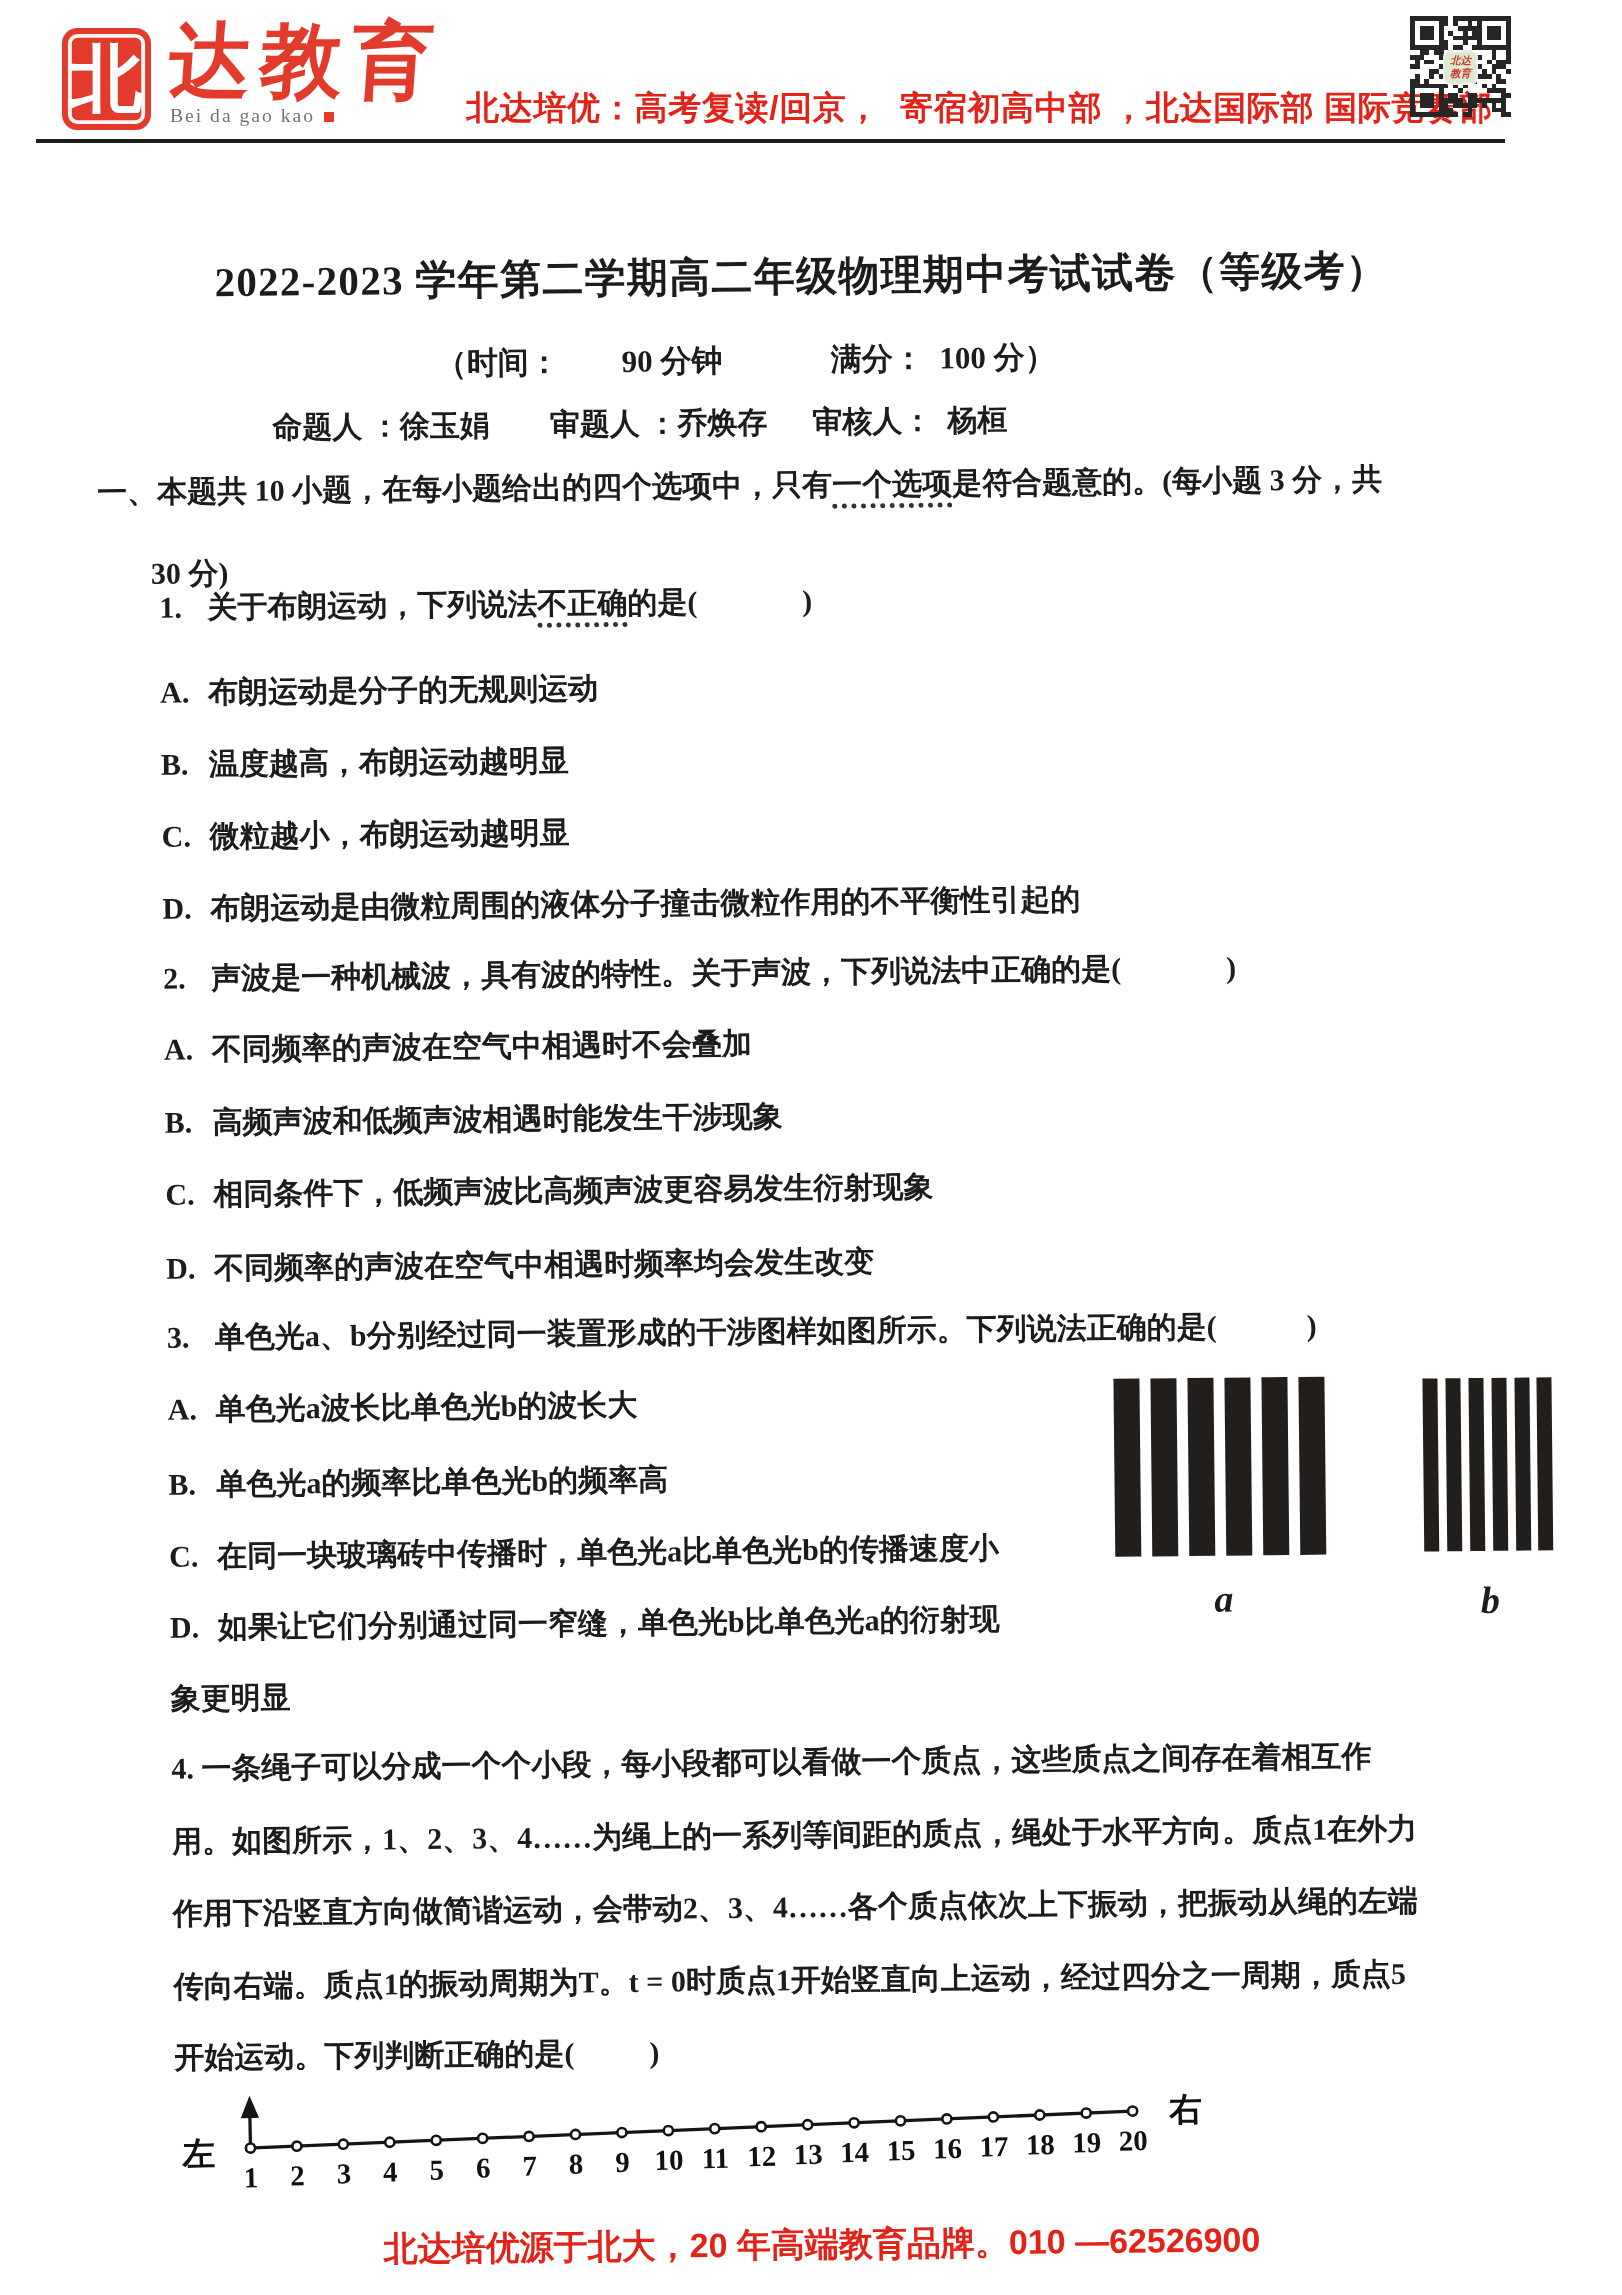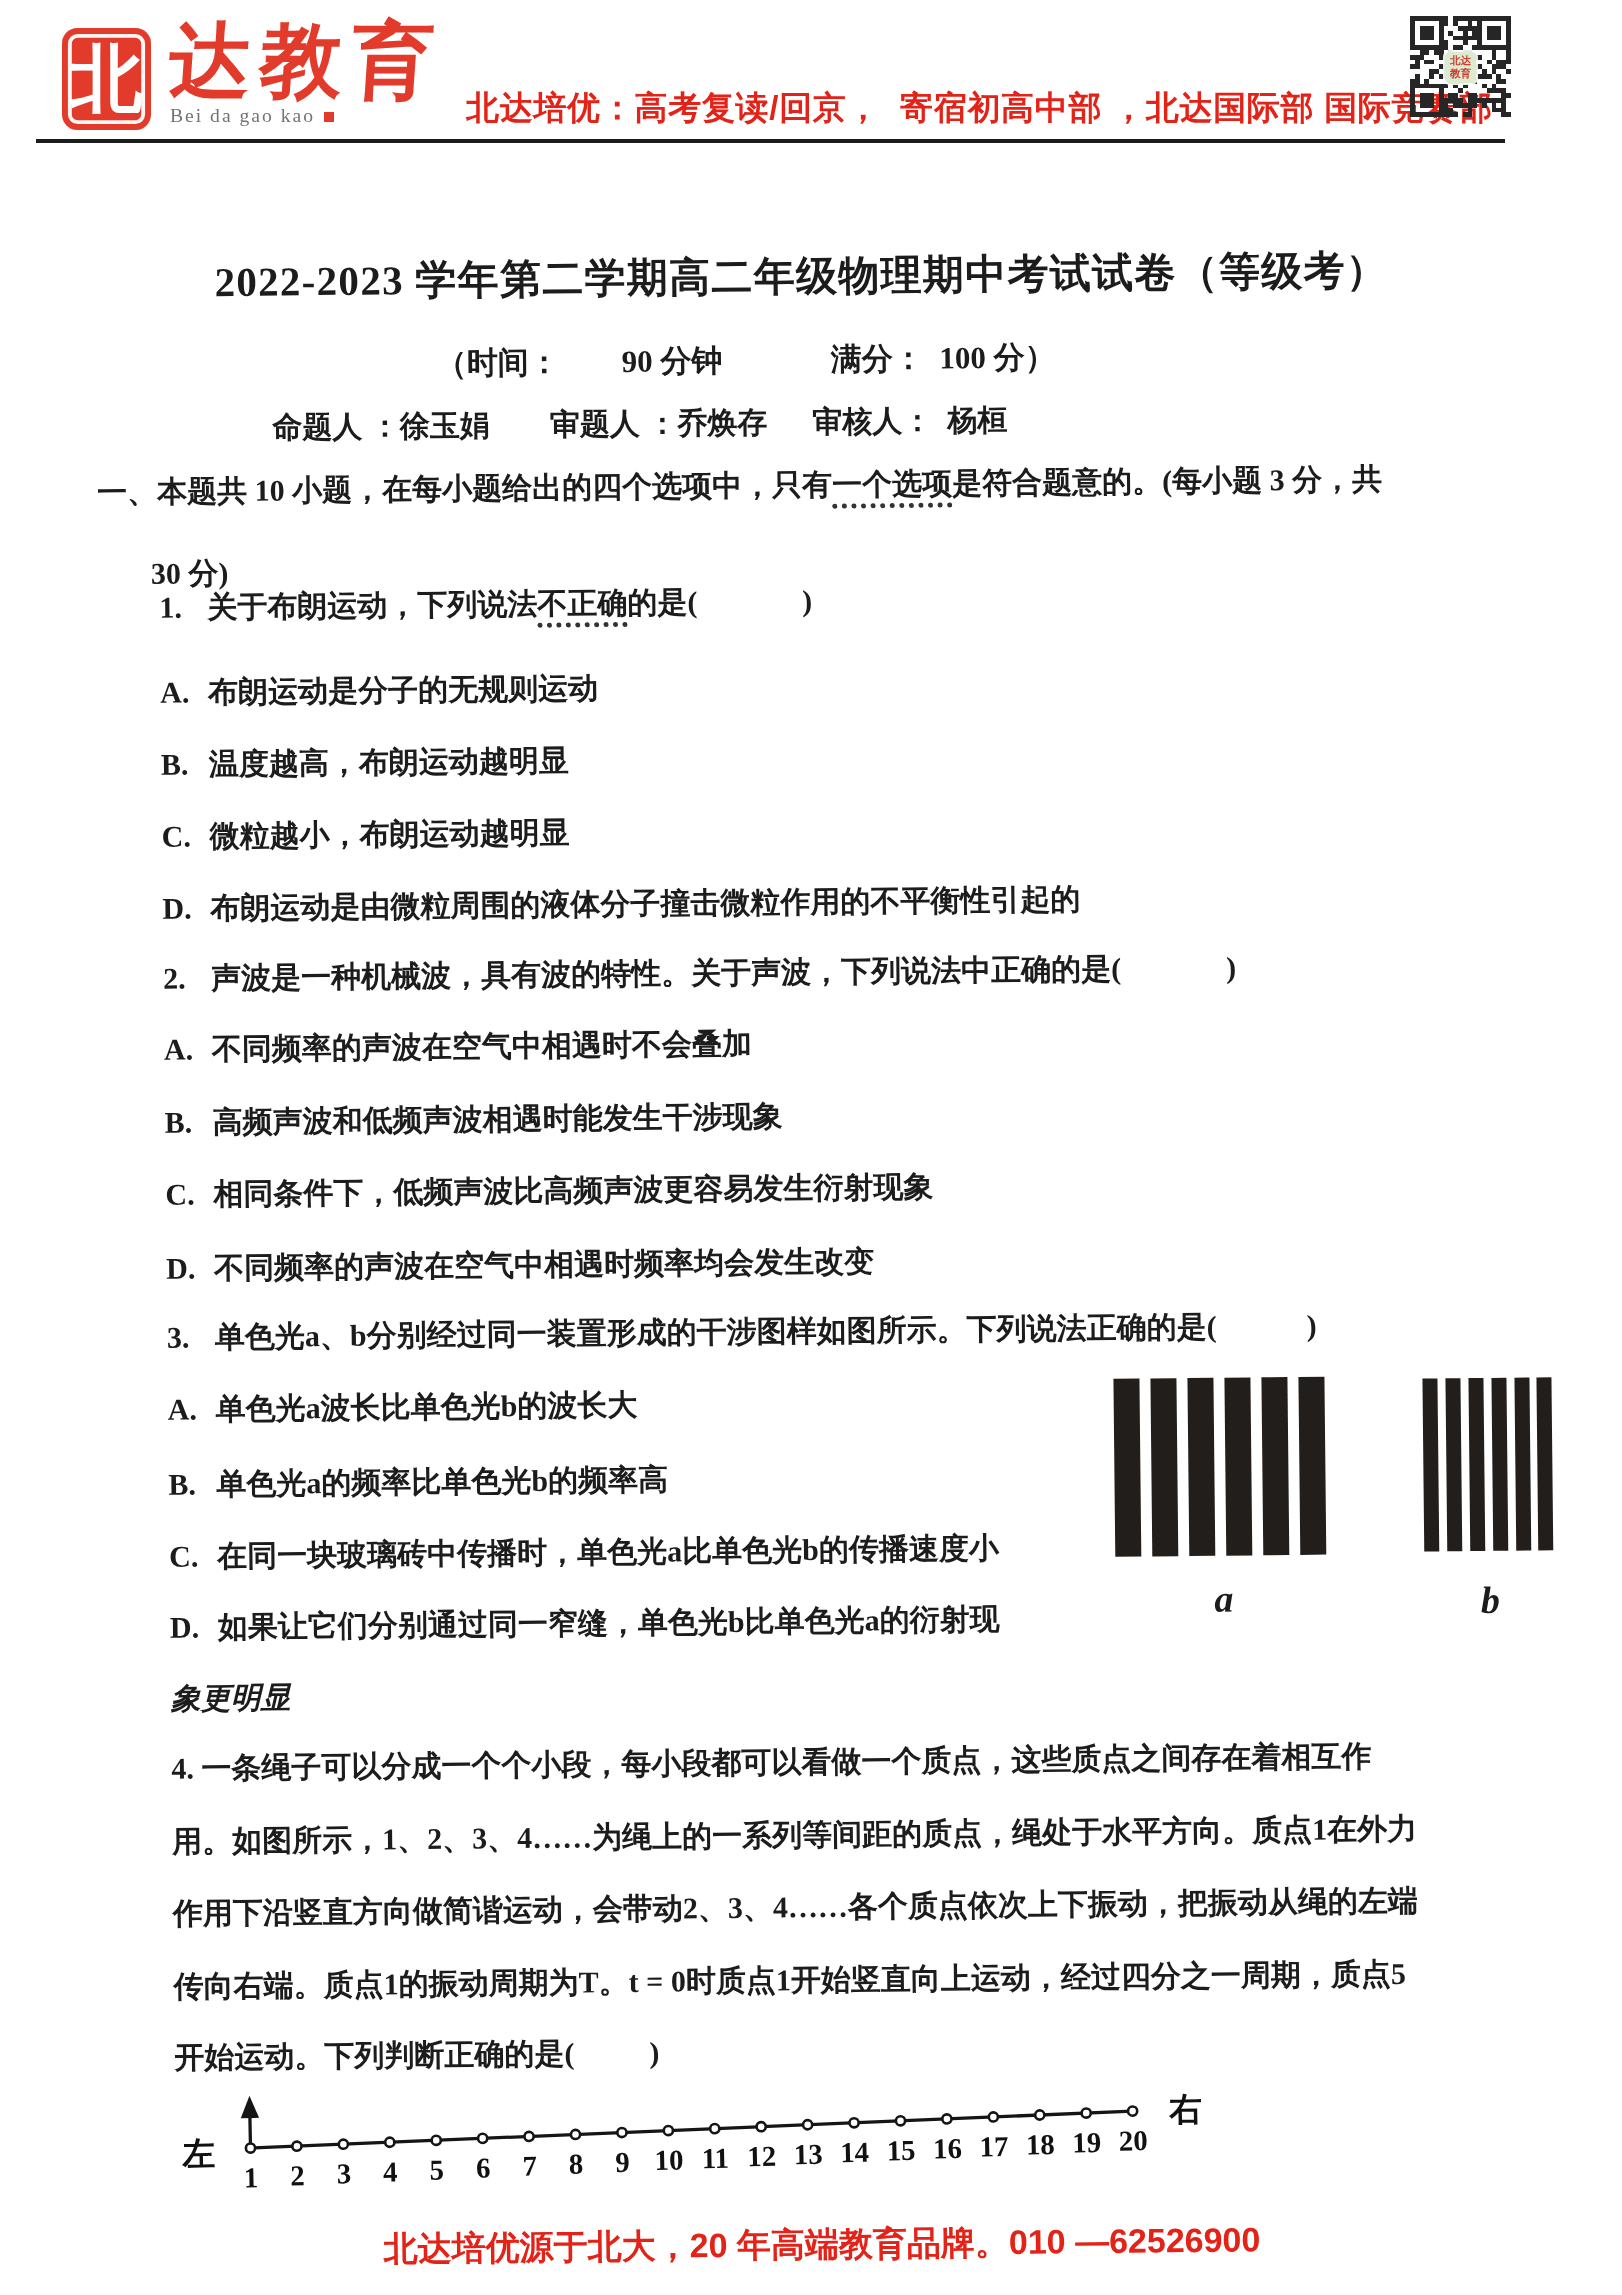--- a/index.html
+++ b/index.html
@@ -17,21 +17,21 @@
   .brand-sub .sq{display:inline-block;width:9.8px;height:9.8px;background:#e23b2b;margin-left:9.2px;}
   .tagline{position:absolute;left:466px;top:86px;font-size:33px;font-weight:700;color:#e32218;
            font-family:"Liberation Sans","DejaVu Sans",sans-serif;letter-spacing:0.7px;white-space:pre;}
   .rule{position:absolute;left:36px;top:139px;width:1469px;height:3.9px;background:#1c1c1c;}
   .qr{position:absolute;left:1410px;top:16.4px;display:grid;
       grid-template-columns:repeat(21,4.8px);grid-template-rows:repeat(21,4.8px);}
   .qr .mod{background:#262626;}
   .qr-badge{position:absolute;left:1445px;top:52px;width:31px;height:31px;background:#dcead0;
             border-radius:4.6px;display:flex;flex-direction:column;align-items:center;justify-content:center;
             box-shadow:0 0 0 2px rgba(255,255,255,.9);}
-  .qr-badge span{font-size:10.5px;line-height:1.15;color:#cf3b2f;font-weight:700;}
+  .qr-badge span{font-size:10.5px;line-height:1.15;color:#cf3b2f;font-weight:700;font-style:italic;}
 
   
   .doc-body{position:absolute;left:0;top:0;width:1623px;height:2295px;
             transform:rotate(-0.6deg);transform-origin:811px 1243px;}
   .title{position:absolute;left:0;top:249px;width:1623px;text-align:center;
          font-size:41px;font-weight:700;letter-spacing:1.3px;white-space:pre;}
   .meta{position:absolute;font-weight:700;white-space:pre;}
   .meta.time{left:445px;top:339px;font-size:31px;}
   .meta.people{left:281px;top:402px;font-size:30px;}
   .intro{position:absolute;font-size:30px;font-weight:600;white-space:pre;}
@@ -533,21 +533,21 @@
     <div class="line" style="top:1026px;"><span class="lab">A.</span><span>不同频率的声波在空气中相遇时不会叠加</span></div>
     <div class="line" style="top:1099px;"><span class="lab">B.</span><span>高频声波和低频声波相遇时能发生干涉现象</span></div>
     <div class="line" style="top:1171px;"><span class="lab">C.</span><span>相同条件下，低频声波比高频声波更容易发生衍射现象</span></div>
     <div class="line" style="top:1245px;"><span class="lab">D.</span><span>不同频率的声波在空气中相遇时频率均会发生改变</span></div>
 
     <div class="line" style="top:1314px;"><span class="lab">3.</span><span>单色光a、b分别经过同一装置形成的干涉图样如图所示。下列说法正确的是(            )</span></div>
     <div class="line" style="top:1386px;"><span class="lab">A.</span><span>单色光a波长比单色光b的波长大</span></div>
     <div class="line" style="top:1461px;"><span class="lab">B.</span><span>单色光a的频率比单色光b的频率高</span></div>
     <div class="line" style="top:1533px;"><span class="lab">C.</span><span>在同一块玻璃砖中传播时，单色光a比单色光b的传播速度小</span></div>
     <div class="line" style="top:1604px;"><span class="lab">D.</span><span>如果让它们分别通过同一窄缝，单色光b比单色光a的衍射现</span></div>
-    <div class="line" style="top:1675px;font-style:italic;">象更明显</div>
+    <div class="line" style="top:1675px;">象更明显</div>
 
     <div class="pattern" style="left: 1112px; top: 1382px; gap: 11px;">
         <div class="bar" style="width: 26px; height: 178px;"></div>
         <div class="bar" style="width: 26px; height: 178px;"></div>
         <div class="bar" style="width: 26px; height: 178px;"></div>
         <div class="bar" style="width: 26px; height: 178px;"></div>
         <div class="bar" style="width: 26px; height: 178px;"></div>
         <div class="bar" style="width: 26px; height: 178px;"></div>
       </div>
     <div class="pattern" style="left: 1421px; top: 1385px; gap: 7.9px;">

